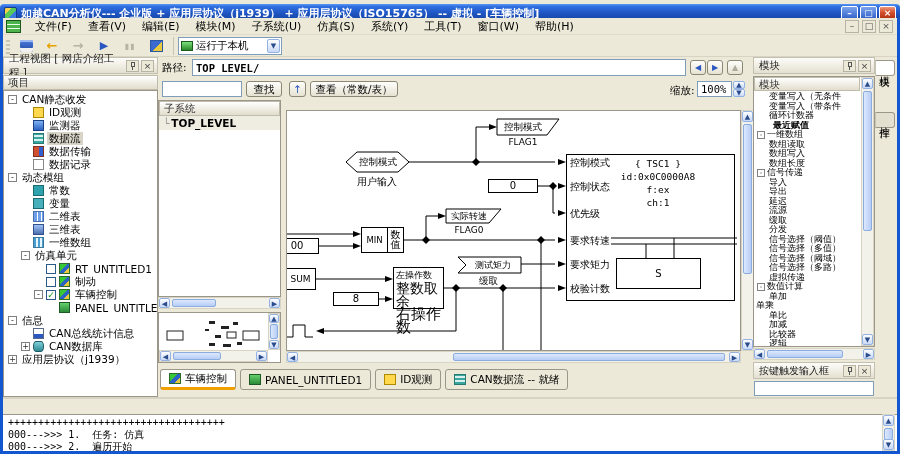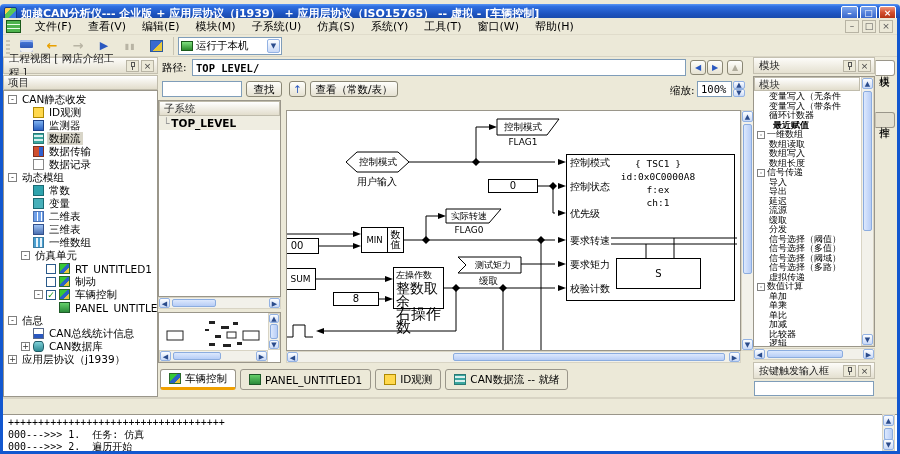--- a/index.html
+++ b/index.html
@@ -556,21 +556,21 @@
         <div class="rrow" style="padding-left: 14px;">
           <span>虚拟传递</span>
         </div>
         <div class="rrow" style="padding-left: 2px;">
           <span class="exp">-</span>
           <span>数值计算</span>
         </div>
         <div class="rrow" style="padding-left: 14px;">
           <span>单加</span>
         </div>
-        <div class="rrow" style="padding-left: 14px;">
+        <div class="rrow" style="padding-left: 1px;">
           <span>单乘</span>
         </div>
         <div class="rrow" style="padding-left: 14px;">
           <span>单比</span>
         </div>
         <div class="rrow" style="padding-left: 14px;">
           <span>加减</span>
         </div>
         <div class="rrow" style="padding-left: 14px;">
           <span>比较器</span>

